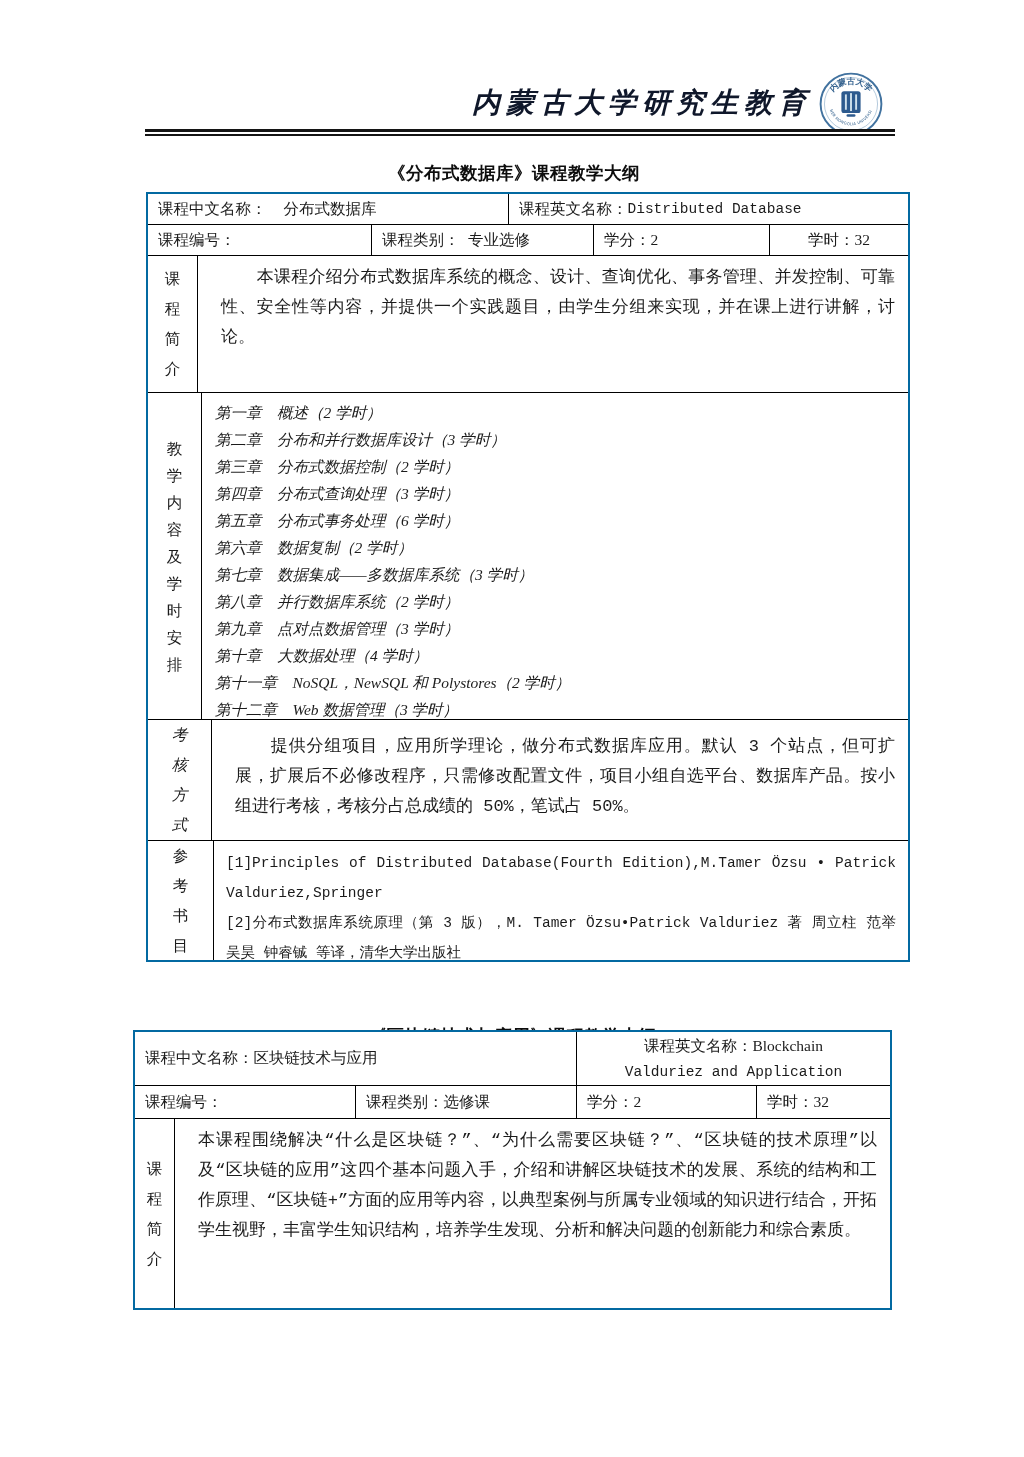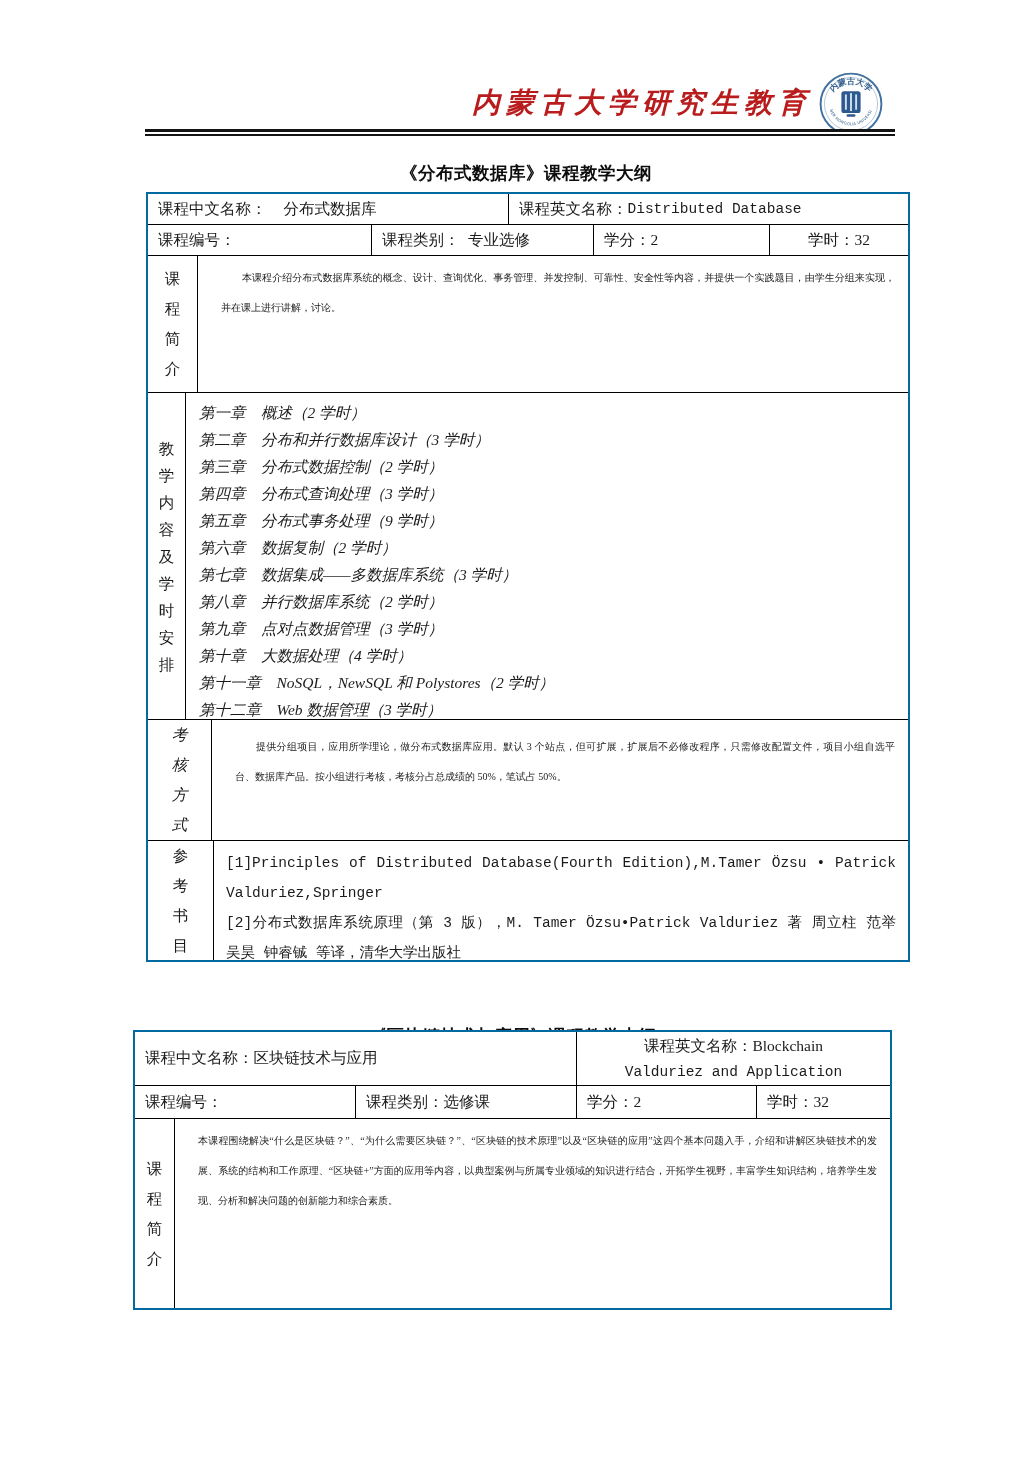--- a/index.html
+++ b/index.html
@@ -6,34 +6,34 @@
   .page {
     position:relative; width:1024px; height:1457px; background:#ffffff;
     font-family:"Liberation Serif","DejaVu Serif",serif; color:#1b1b1b;
     overflow:hidden; margin:0 auto;
   }
   
   .brand {
     position:absolute; top:84px; left:0; width:812px; text-align:right;
     font-family:"DejaVu Serif","Liberation Serif",serif;
     font-size:28px; font-weight:bold; font-style:italic;
-    letter-spacing:6px; color:#b91c1c; white-space:nowrap;
+    letter-spacing:6px; color:#0f172a; white-space:nowrap;
   }
   .seal { position:absolute; left:819px; top:72px; width:64px; height:64px; }
   .head-rule {
     position:absolute; left:145px; top:129px; width:750px; height:2px;
     border-top:3px solid #141414; border-bottom:2px solid #141414; background:#fff;
   }
   
   .doc-title {
     position:absolute; text-align:center; font-weight:700; font-size:17.5px;
     font-family:"Liberation Sans","DejaVu Sans",sans-serif; color:#0d0d0d;
     letter-spacing:0.5px;
   }
-  #title1 { top:161px; left:144px; width:764px; }
+  #title1 { top:161px; left:132px; width:764px; }
   #title2 { top:1024px; left:133px; width:759px; }
   
   .tbl { position:absolute; border:2px solid #0369a1; background:#fff; box-sizing:border-box; }
   #table1 { top:192px; left:146px; width:764px; }
   #table2 { top:1030px; left:133px; width:759px; }
   .trow { display:flex; border-bottom:1px solid #000; box-sizing:border-box; }
   .trow:last-child { border-bottom:none; }
   .cell {
     border-right:1px solid #000; box-sizing:border-box; font-size:15.5px;
     display:flex; align-items:center; padding-left:10px; overflow:hidden;
@@ -42,21 +42,21 @@
   .cell.block { display:block; }
   .gap { margin-left:1.1em; }
   .gap-s { margin-left:0.55em; }
   .center { justify-content:center; padding-left:0; }
   .mono { font-family:"Liberation Mono","DejaVu Sans Mono",monospace; font-size:14.5px; }
   
   .vcell { display:flex; align-items:center; justify-content:center; padding-left:0; }
   .vtext { width:1.1em; word-break:break-all; text-align:center; line-height:30px; font-size:15.5px; }
   .vtext.tight { line-height:27px; }
   
-  .para { line-height:30px; text-align:justify; padding:7px 13px 0 13px; font-size:10px; }
+  .para { line-height:30px; text-align:justify; padding:7px 13px 0 13px; font-size:17px;font-family:Liberation Mono, monospace; }
   .indent { text-indent:2.1em; }
   .chapters { padding:6px 0 0 13px;font-style:italic; }
   .chapter-line { line-height:27px; font-size:15.5px; white-space:nowrap; }
   .refs {
     padding:7px 12px 0 12px; line-height:30px; text-align:justify;
     font-family:"Liberation Mono","DejaVu Sans Mono",monospace; font-size:14.5px;
   }
   .jline { text-align:justify; text-align-last:justify; line-height:27px; padding:0 12px; }
   .nline { line-height:27px; padding:0 12px; }
 </style>
@@ -128,29 +128,29 @@
     <div class="trow" style="height:137px;">
       <div class="cell vcell" style="width:50px;">
         <div class="vtext">课程简介</div>
       </div>
       <div class="cell block" style="flex:1;">
         <div class="para indent">本课程介绍分布式数据库系统的概念、设计、查询优化、事务管理、并发控制、可靠性、安全性等内容，并提供一个实践题目，由学生分组来实现，并在课上进行讲解，讨论。</div>
       </div>
     </div>
 
     <div class="trow" style="height:327px;">
-      <div class="cell vcell" style="width:38px;">
+      <div class="cell vcell" style="width:54px;">
         <div class="vtext tight">教学内容及学时安排</div>
       </div>
       <div class="cell block chapters" style="flex:1;">
         <div class="chapter-line">第一章　概述（2 学时）</div>
         <div class="chapter-line">第二章　分布和并行数据库设计（3 学时）</div>
         <div class="chapter-line">第三章　分布式数据控制（2 学时）</div>
         <div class="chapter-line">第四章　分布式查询处理（3 学时）</div>
-        <div class="chapter-line">第五章　分布式事务处理（9 学时）</div>
+        <div class="chapter-line">第五章　分布式事务处理（6 学时）</div>
         <div class="chapter-line">第六章　数据复制（2 学时）</div>
         <div class="chapter-line">第七章　数据集成——多数据库系统（3 学时）</div>
         <div class="chapter-line">第八章　并行数据库系统（2 学时）</div>
         <div class="chapter-line">第九章　点对点数据管理（3 学时）</div>
         <div class="chapter-line">第十章　大数据处理（4 学时）</div>
         <div class="chapter-line">第十一章　NoSQL，NewSQL 和 Polystores（2 学时）</div>
         <div class="chapter-line">第十二章　Web 数据管理（3 学时）</div>
       </div>
     </div>
 

